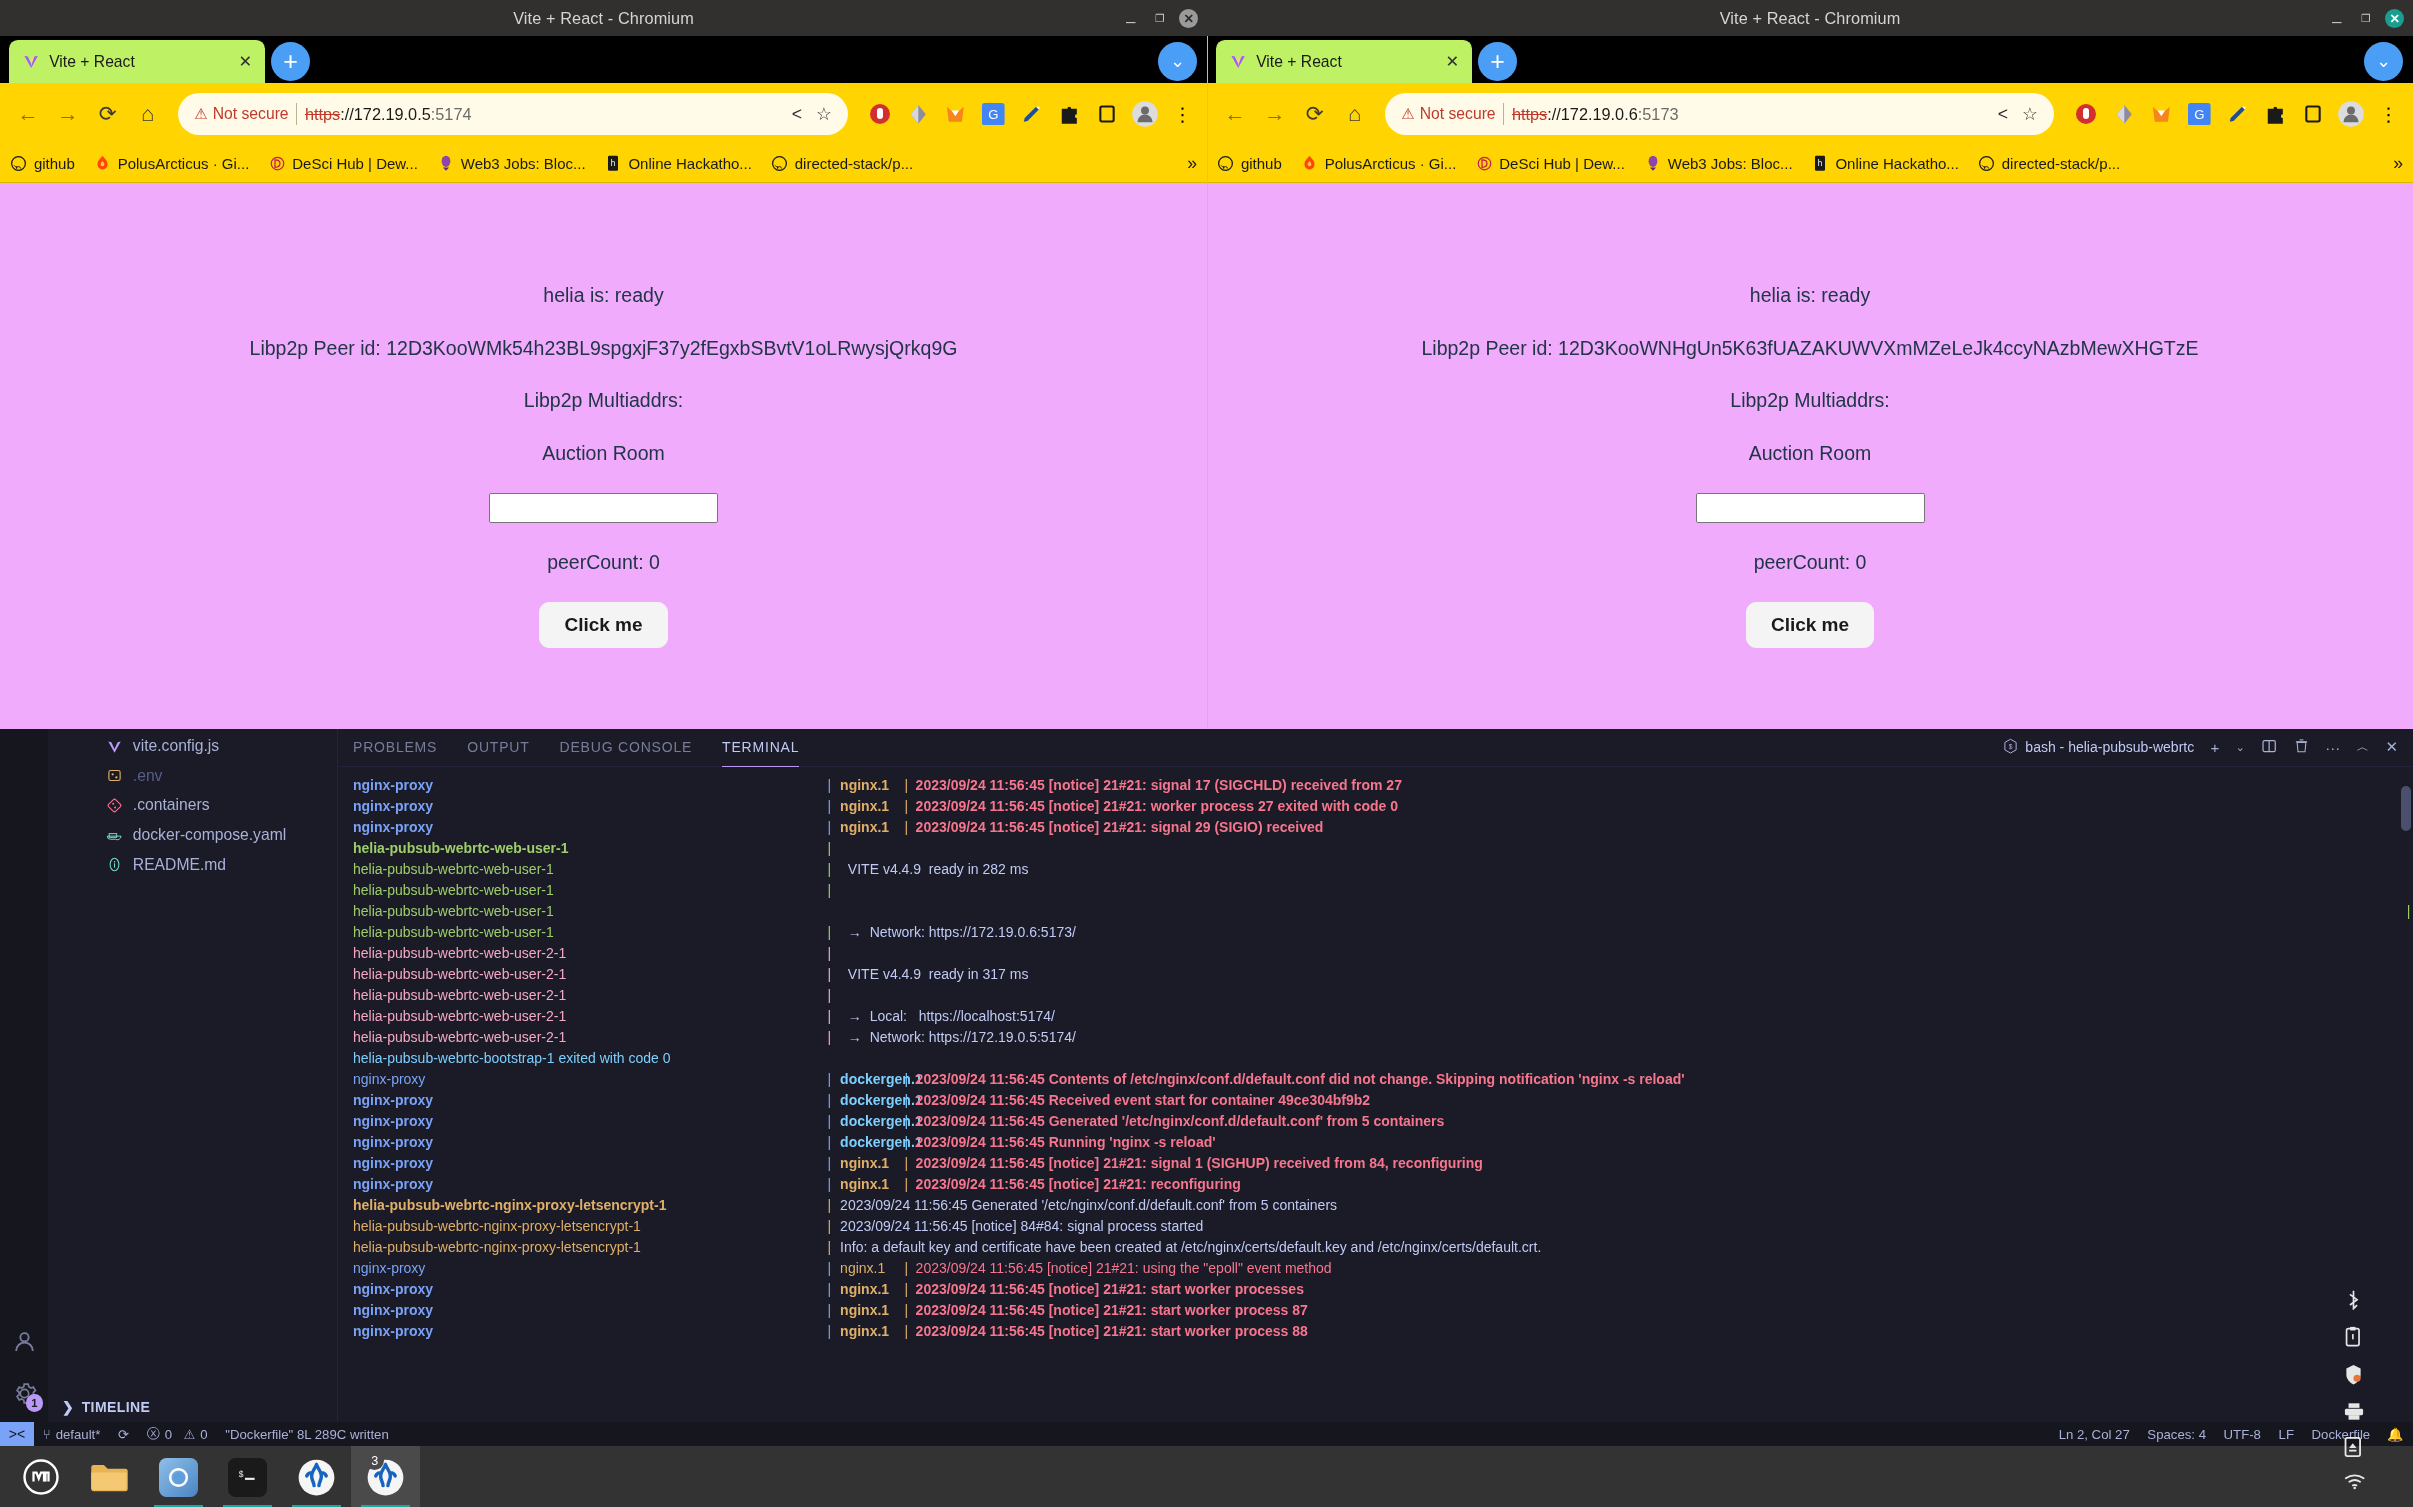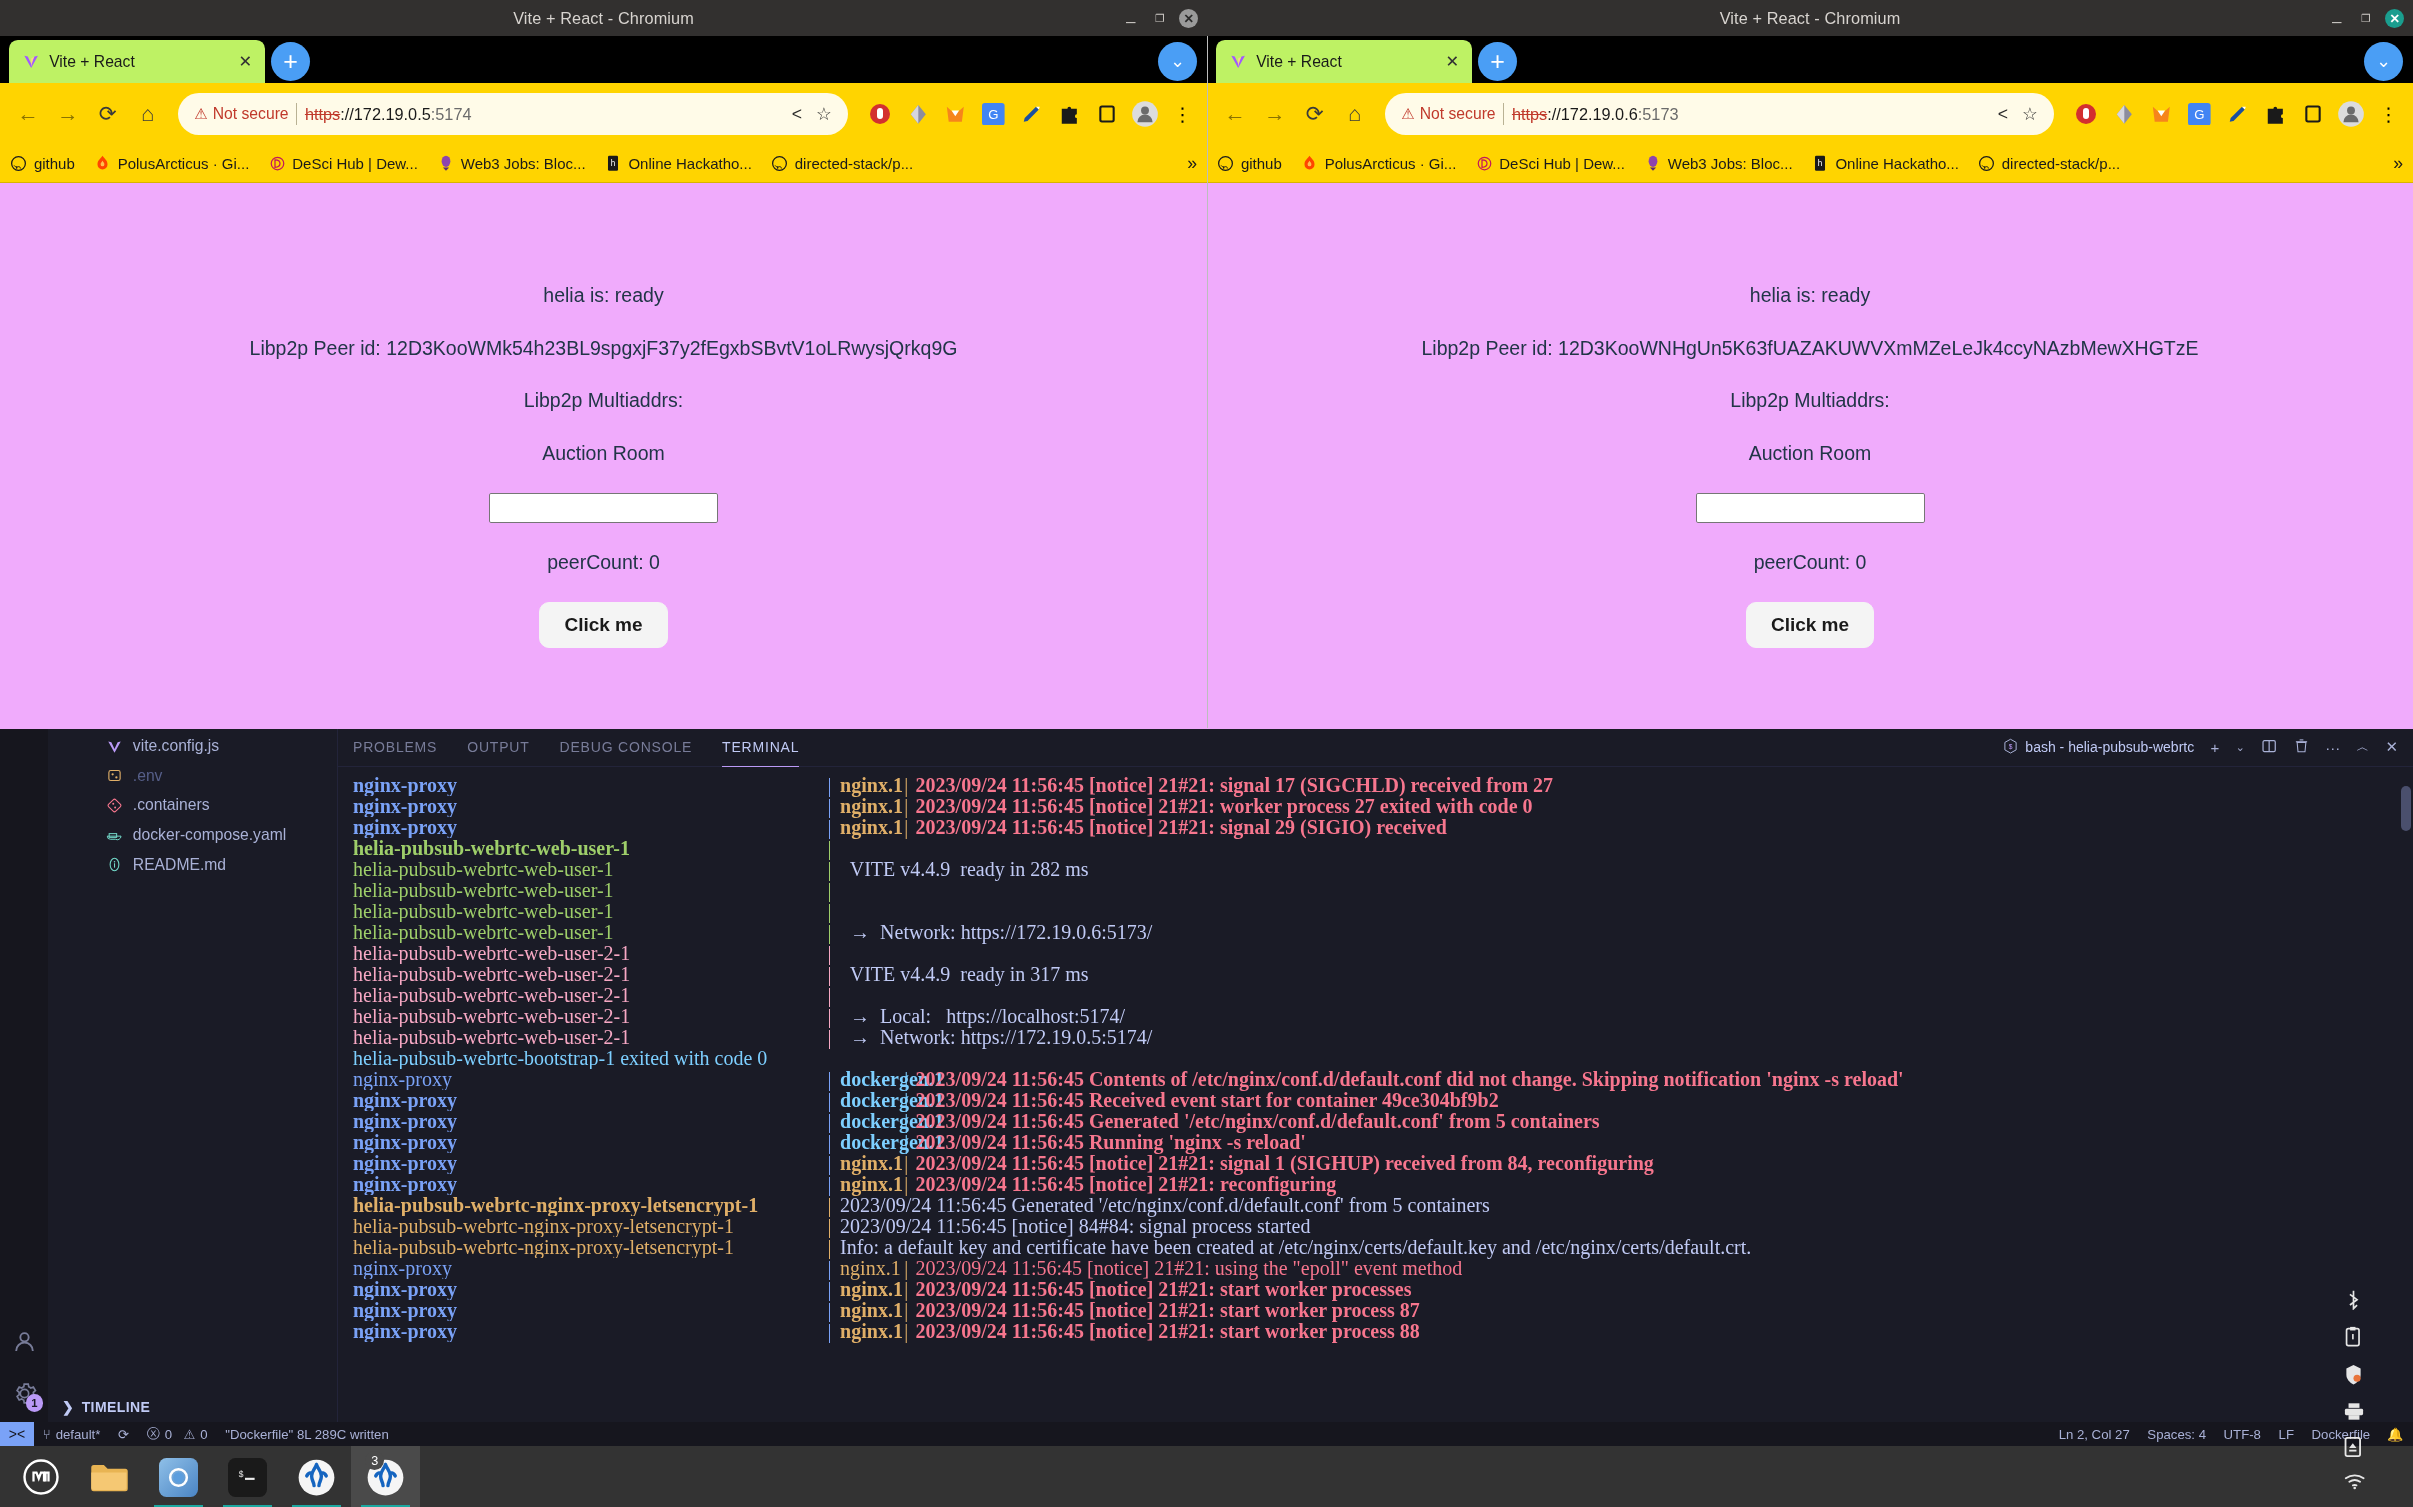--- a/index.html
+++ b/index.html
@@ -141,22 +141,22 @@
                 padding: 0 15px; gap: 30px; border-bottom: 0.6px solid #23243a; }
   .ptab { font-size: 14px; color: #787c99; letter-spacing: 0.8px;
           height: 38px; display: flex; align-items: center;
           border-bottom: 1.9px solid transparent; }
   .ptab.active { color: #c0caf5; border-bottom-color: #bb9af7; }
   .panel-head-right { margin-left: auto; display: flex; align-items: center;
                       gap: 16.3px; color: #a9b1d6; font-size: 15px; }
   .shell-name { display: flex; align-items: center; gap: 7.5px; font-size: 14px;
                 color: #c0caf5; }
   .term { flex: 1; overflow: hidden; padding: 7.5px 0 0 0; position: relative; }
-  .tline { display: flex; font-family: Liberation Serif, serif;
-           font-size: 20px; line-height: 21px; white-space: pre; }
+  .tline { display: flex; font-family: Liberation Sans, sans-serif;
+           font-size: 14px; line-height: 21px; white-space: pre; justify-content: space-between; }
   .tline .svc { width: 487px; flex: 0 0 487px; padding-left: 15px;
                 overflow: hidden; }
   .tline .bar { width: 8.8px; flex: 0 0 8.8px; text-align: center; }
   .tline .sub { width: 68px; flex: 0 0 68px; padding-left: 6.3px; }
   .tline .msg { flex: 1; }
   .tline.full .svc { width: auto; flex: none; }
   .scrollbar { position: absolute; right: 2.5px; top: 19px; width: 10px;
                height: 45px; background: #4a4f6d; border-radius: 5px; }
 
   .statusbar { height: 24px; background: #16161e; display: flex;

